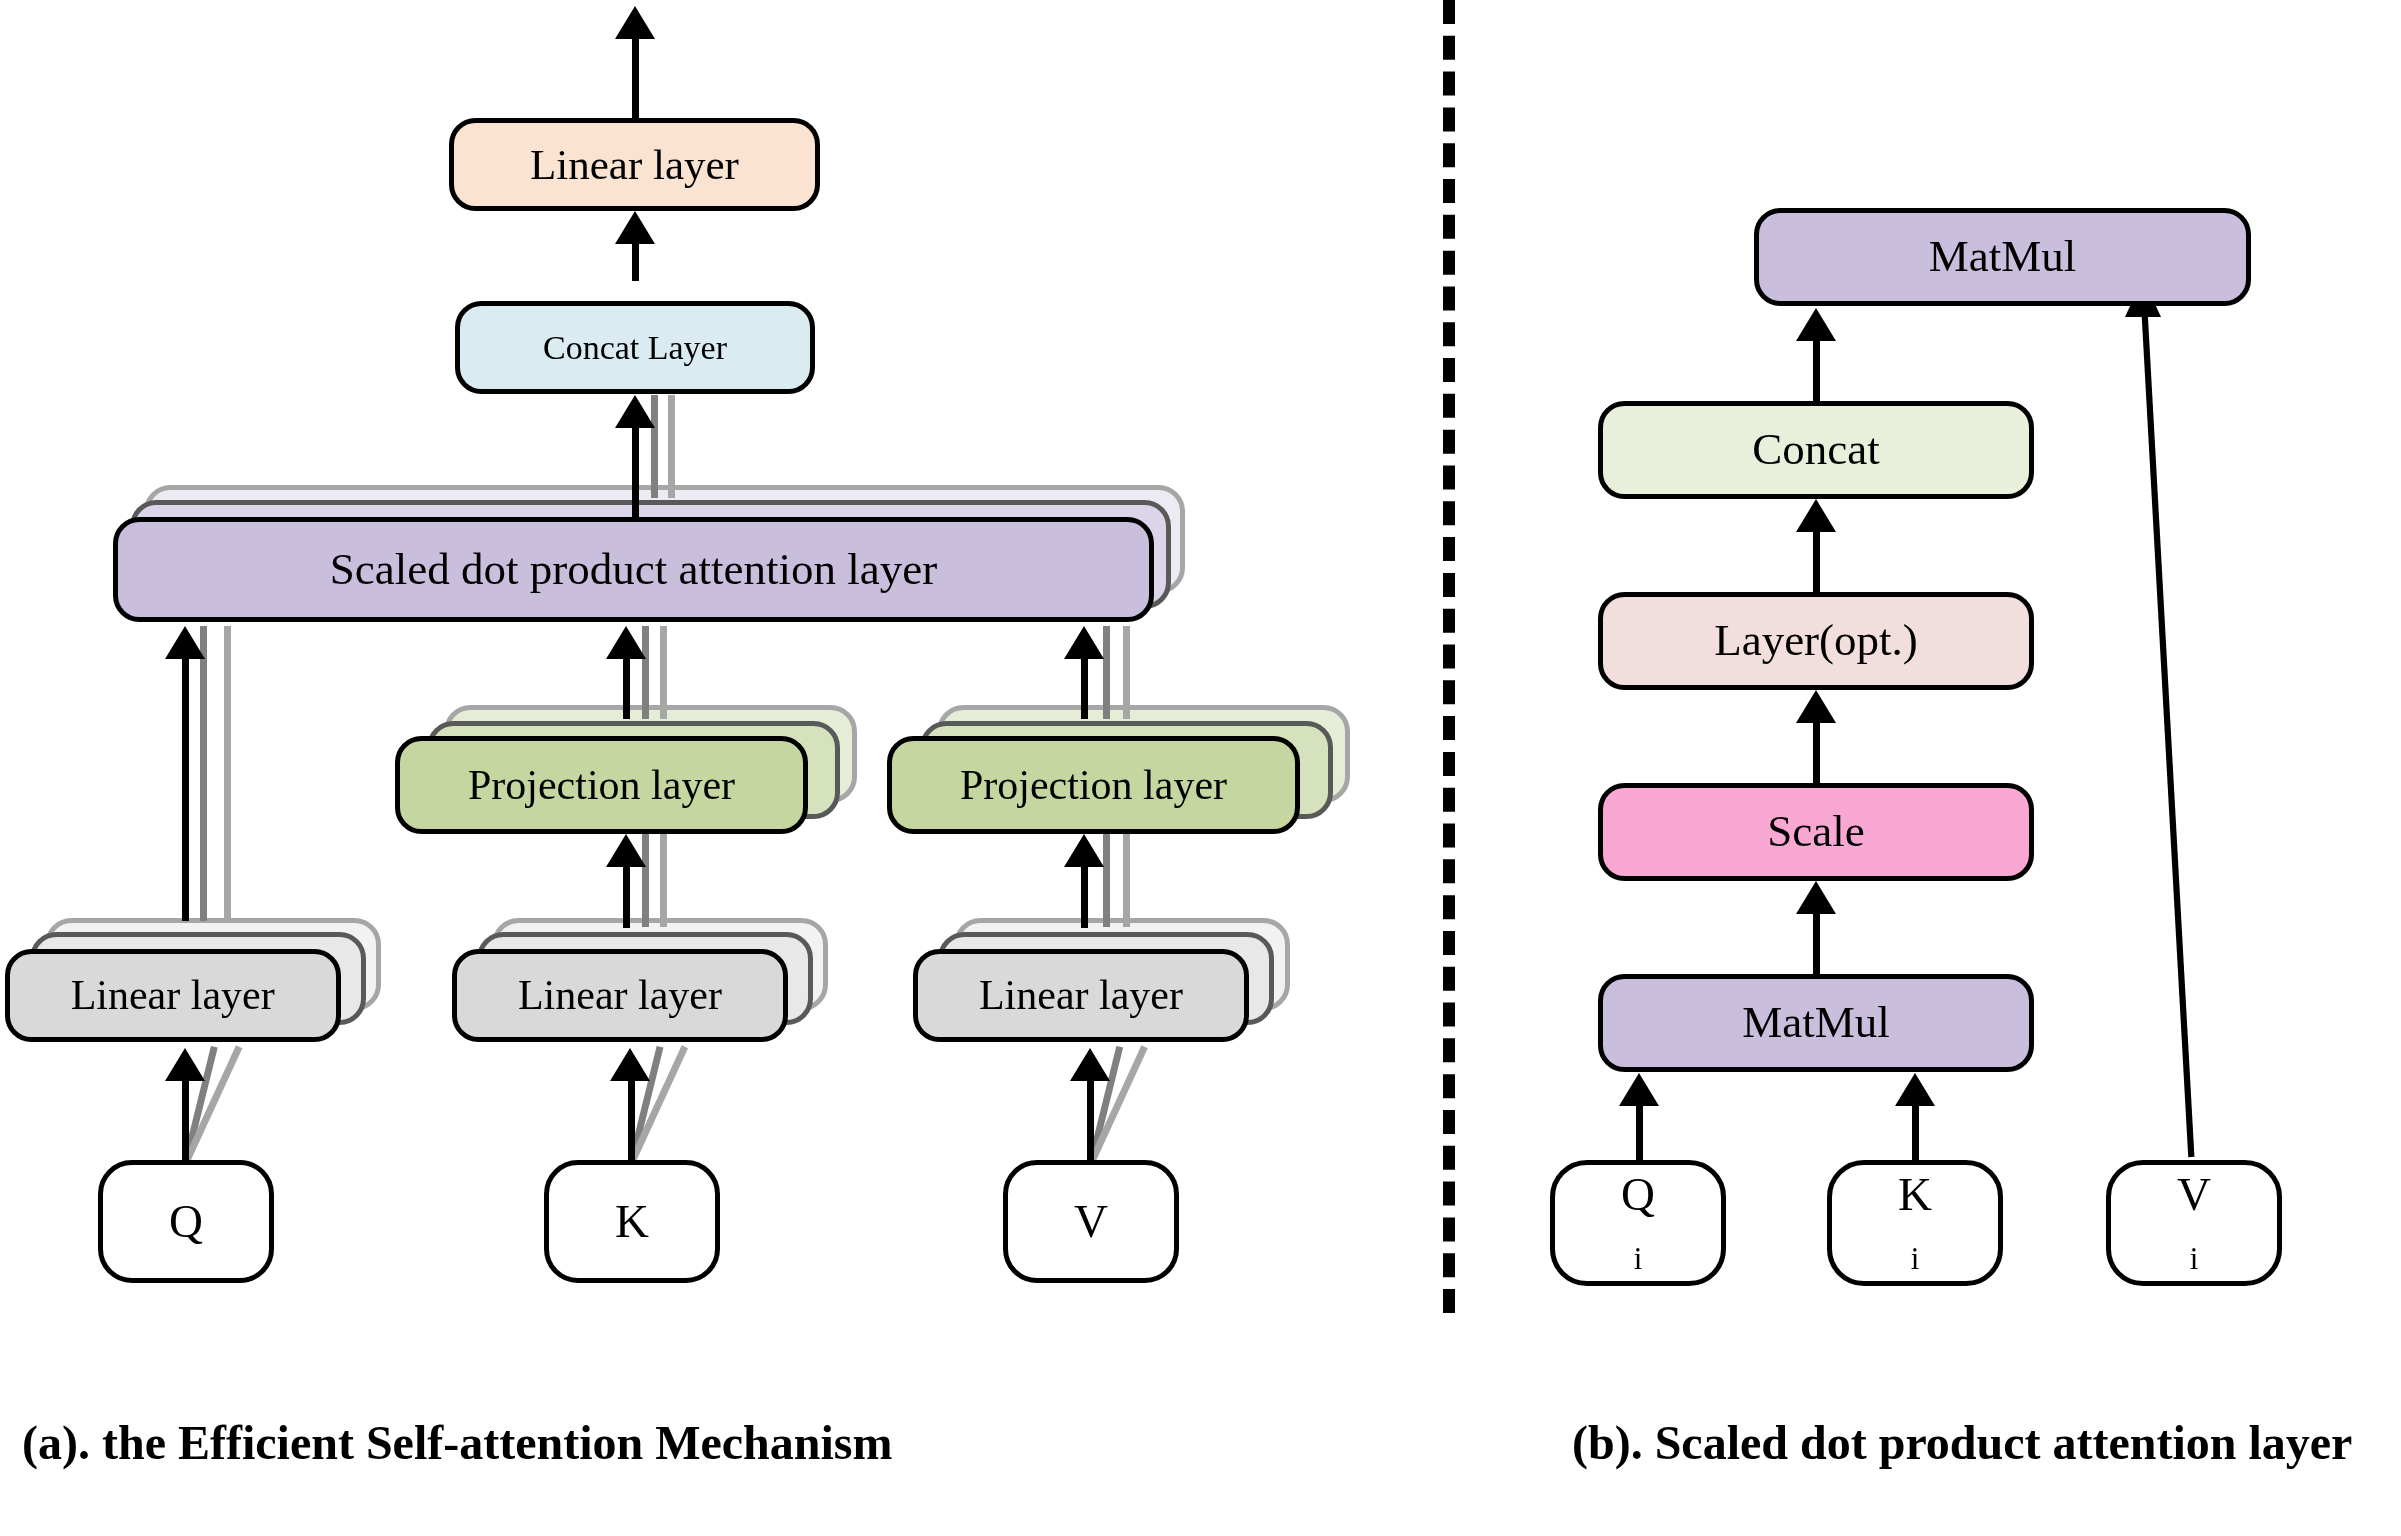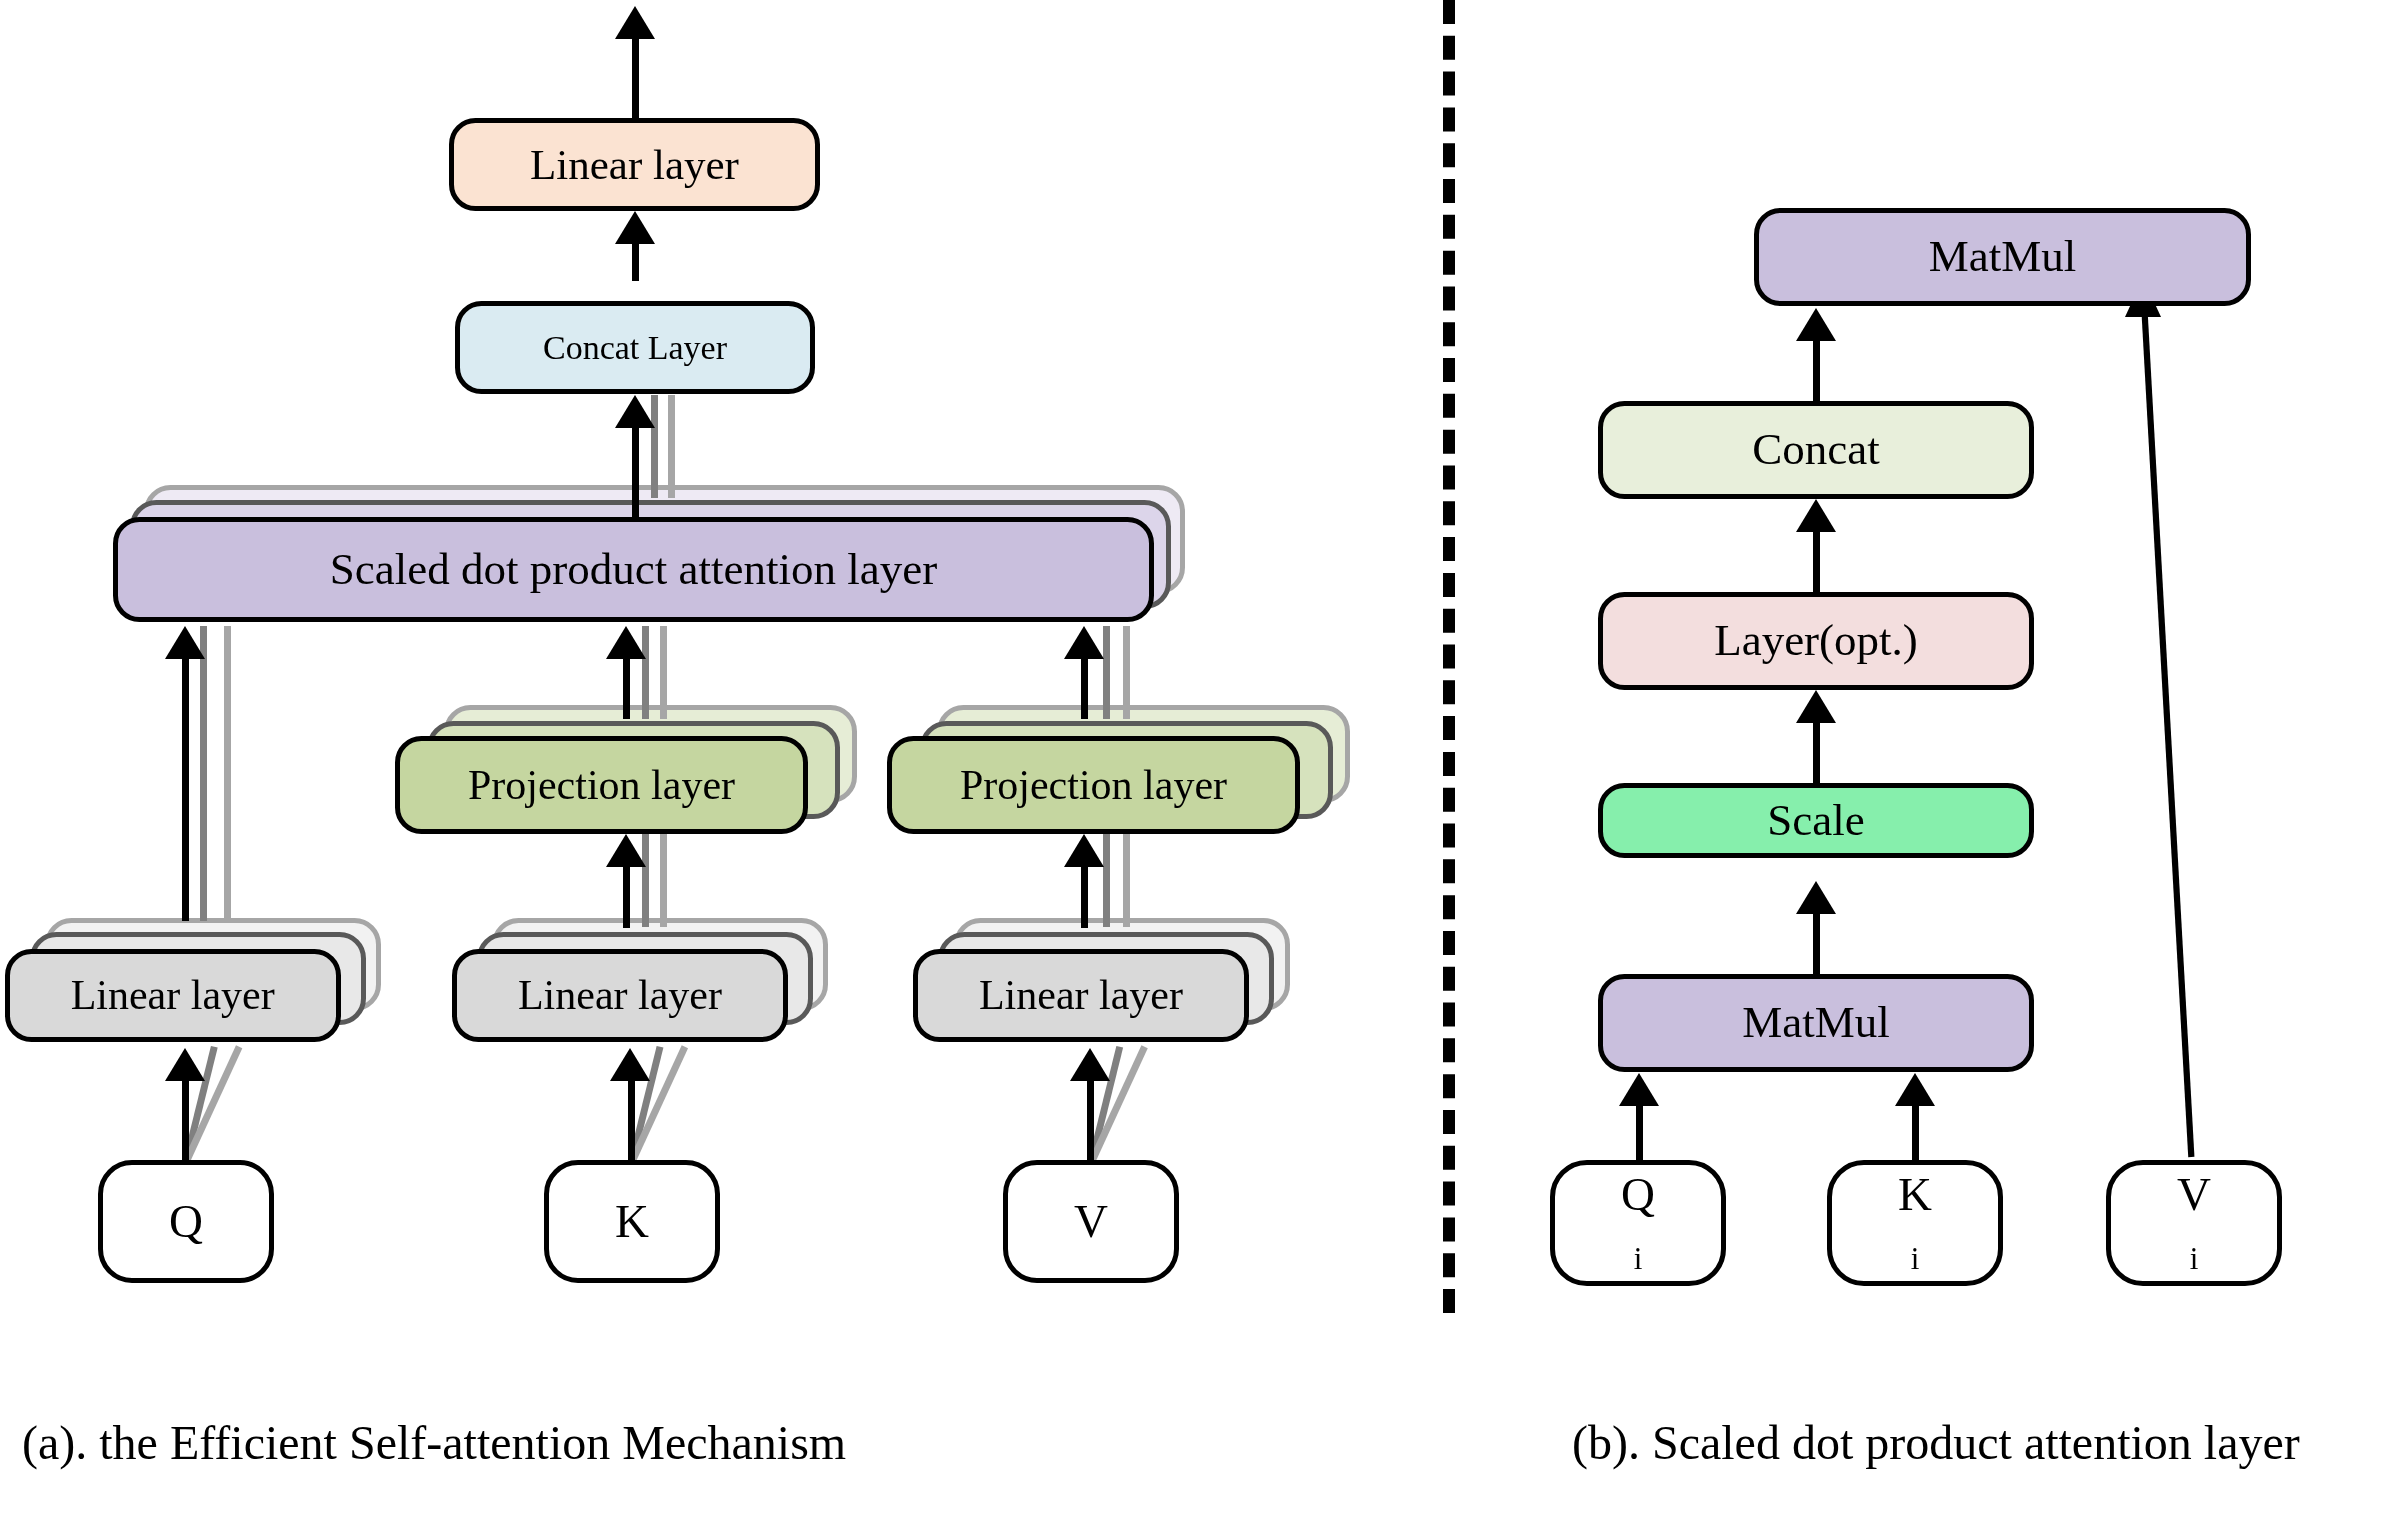--- a/index.html
+++ b/index.html
@@ -45,20 +45,21 @@
     position:absolute;
     width:0;
     border-left:12.4px dashed #000;
     z-index:5;
   }
 
   .caption{
     position:absolute;
     white-space:nowrap;
     z-index:40;
+    font-weight:bold;
   }
 
   
   svg.overlay{position:absolute;left:0;top:0;width:2401px;height:1536px;z-index:19;pointer-events:none;}
 </style>
 </head>
 <body>
 
 <div class="vline" style="left:632px;top:26.4px;width:7px;height:92px;"></div>
 <div class="arrowhead" style="left:615px;top:6.2px;"></div>
@@ -180,21 +181,21 @@
 </div>
 
 <div class="node" style="left:1598px;top:401px;width:436px;height:98px;background:#E8EFDB;">
   <span style="font-size:45px;">Concat</span>
 </div>
 
 <div class="node" style="left:1598px;top:592px;width:436px;height:98px;background:#F3DEDE;">
   <span style="font-size:45px;">Layer(opt.)</span>
 </div>
 
-<div class="node" style="left:1598px;top:783px;width:436px;height:75px;background:#86efac;">
+<div class="node" style="left:1598px;top:783px;width:436px;height:98px;background:#f9a8d4;">
   <span style="font-size:45px;">Scale</span>
 </div>
 
 <div class="node" style="left:1598px;top:974px;width:436px;height:98px;background:#C9BFDD;">
   <span style="font-size:45px;">MatMul</span>
 </div>
 
 <div class="vline" style="left:1813px;top:339px;width:7px;height:62px;"></div>
 <div class="arrowhead" style="left:1796px;top:308px;"></div>
 

